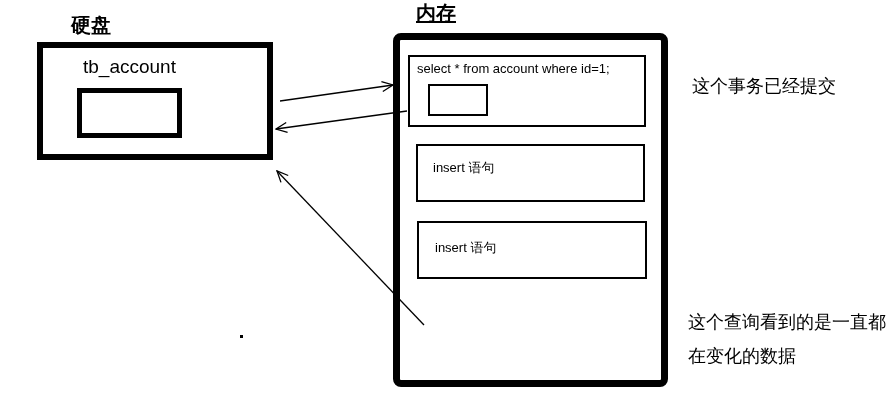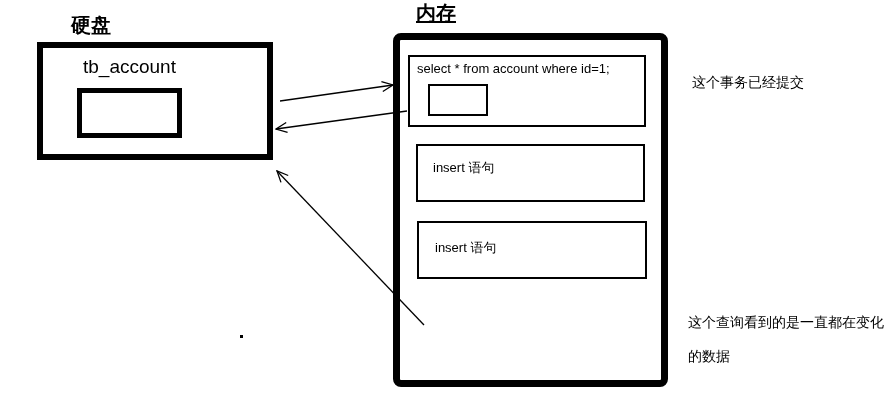--- a/index.html
+++ b/index.html
@@ -69,21 +69,21 @@
   .q1-inner {
     position: absolute;
     left: 18px; top: 27px;
     width: 60px; height: 32px;
     border: 2px solid #000;
     box-sizing: border-box;
   }
 
   .annotation {
     position: absolute;
-    font-size: 14px;
+    font-size: 18px;
   }
   .a1 { left: 692px; top: 74px; white-space: nowrap; }
   .a2 { left: 688px; top: 305px; width: 204px; line-height: 34px; }
 
   .stray-dot {
     position: absolute;
     left: 240px; top: 335px;
     width: 3px; height: 3px;
     background: #000;
   }

